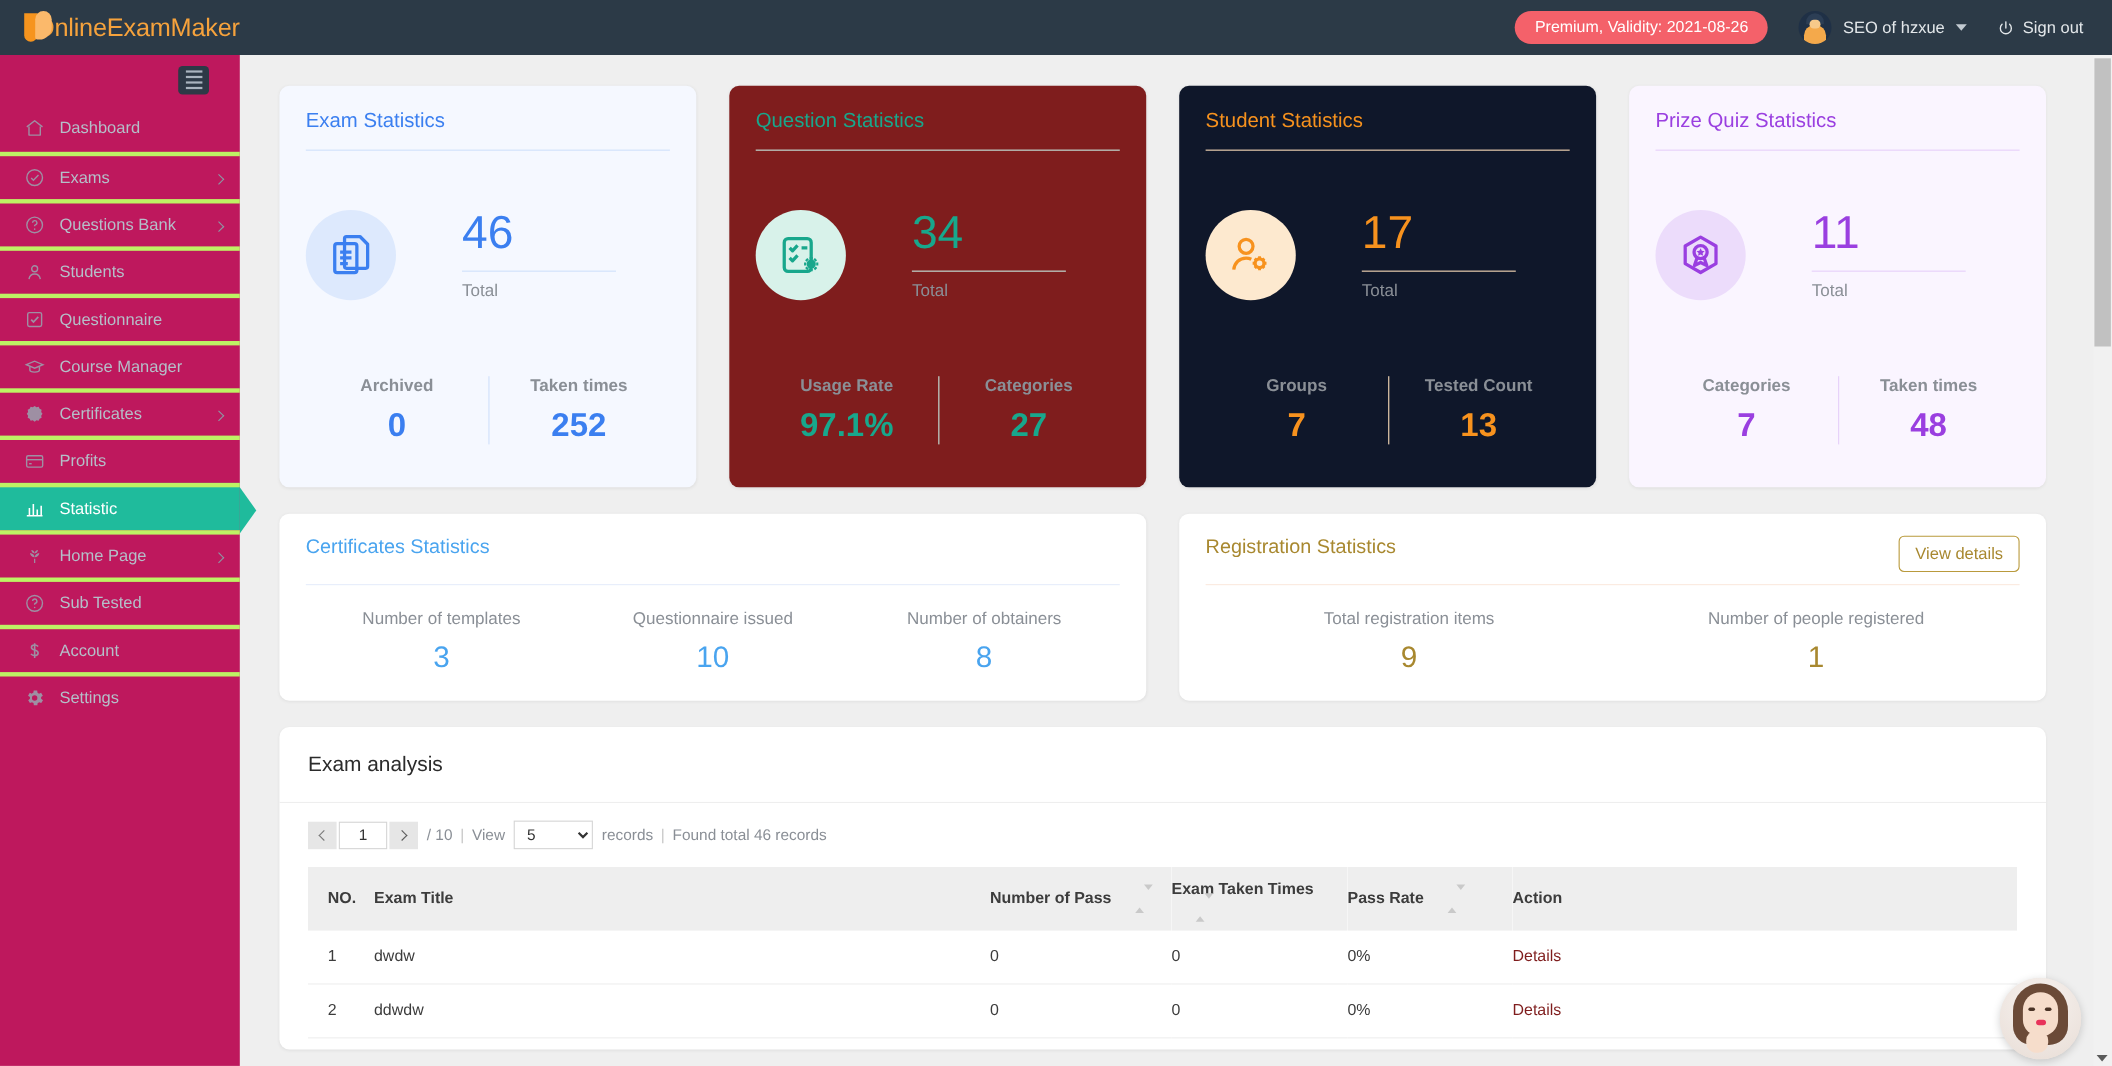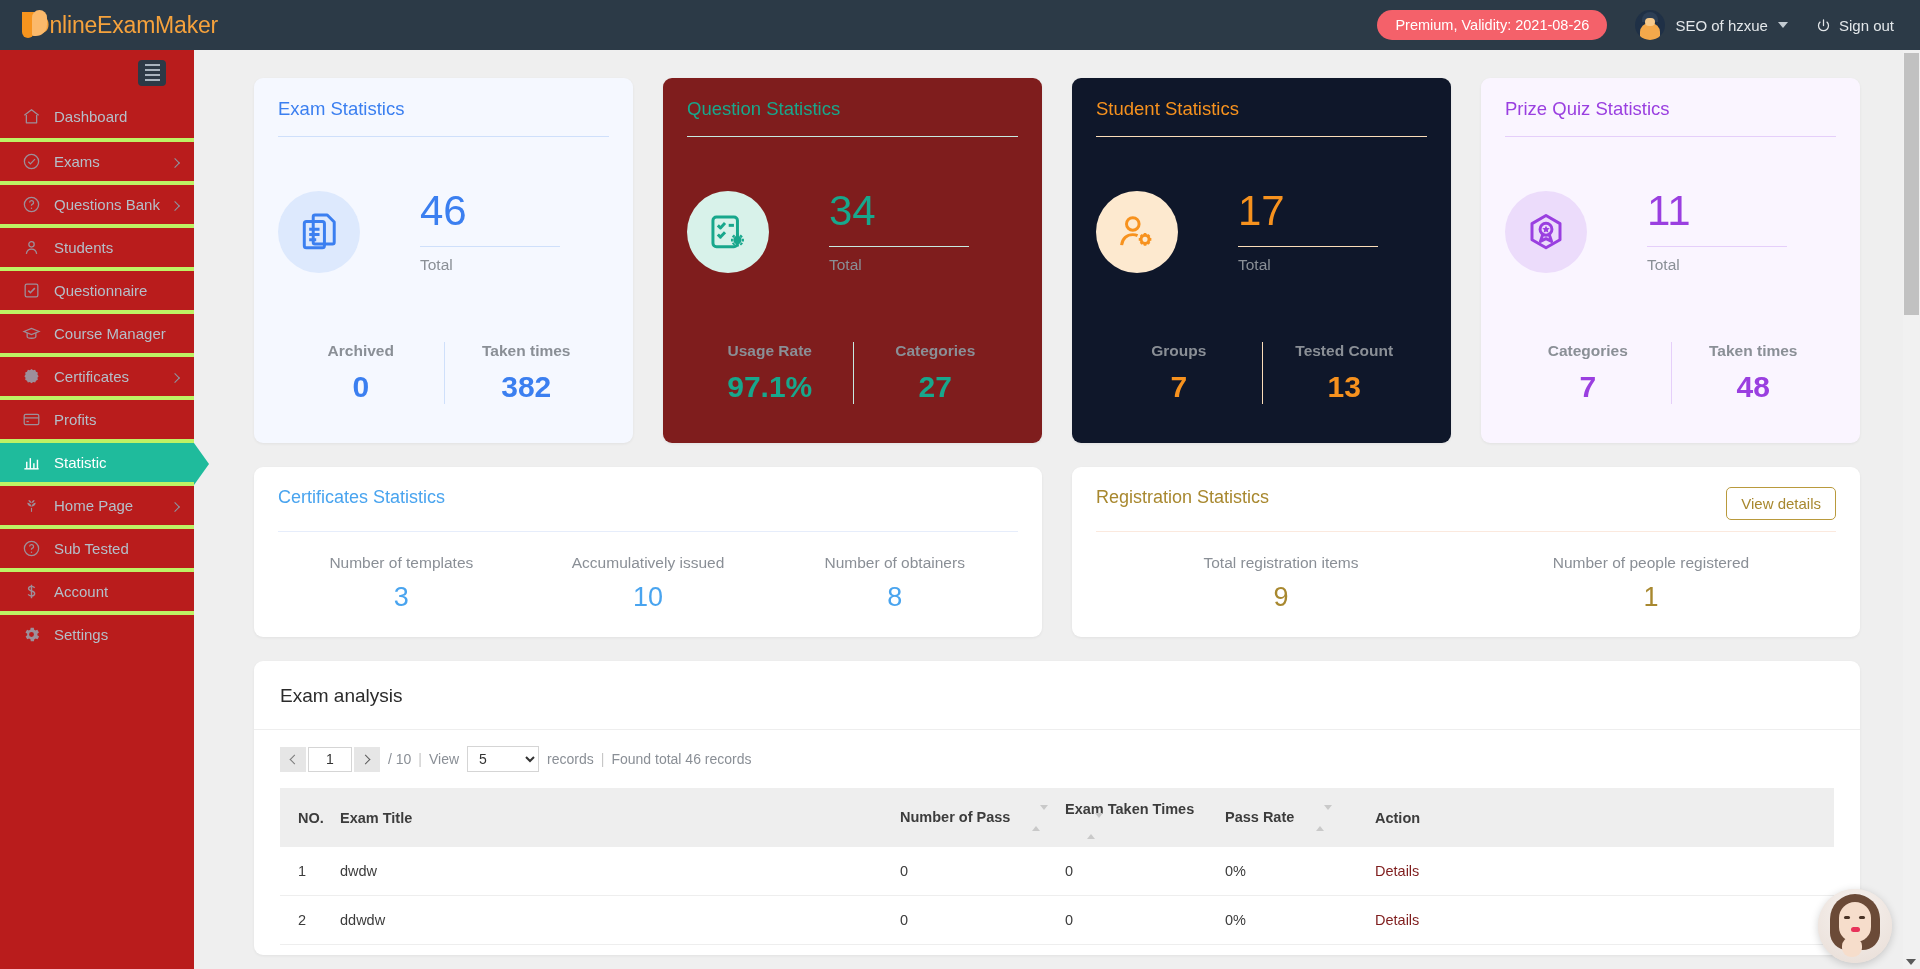--- a/index.html
+++ b/index.html
@@ -51,22 +51,22 @@
   .avatar .face { position:absolute; left:10px; top:8px; width:10px; height:8px; background:#f7c98a; border-radius:4px;}
   .caret-down {
     width: 0; height: 0; border-left: 5px solid transparent;
     border-right: 5px solid transparent; border-top: 6px solid #c3cbd2;
   }
   .signout { display: flex; align-items: center; gap: 8px; color: #e3e7ea; font-size: 15px; cursor: pointer;}
   .power-icon { width: 15px; height: 15px; }
 
   
   .sidebar {
-    position: absolute; left: 0; top: 50px; width: 194px; height: 919px;
-    background: #b91c1c; z-index: 30;
+    position: absolute; left: 0; top: 50px; width: 218px; height: 919px;
+    background: #be185d; z-index: 30;
   }
   .hamburger-row { height: 45px; display: flex; align-items: center; justify-content: flex-end; padding-right: 28px;}
   .hamburger {
     width: 28px; height: 26px; background: #2d3946; border-radius: 4px;
     display: flex; flex-direction: column; justify-content: center; align-items: center; gap: 3px;
     cursor: pointer;
   }
   .hamburger i { display:block; width: 15px; height: 2px; background: #aab4bf; }
   .nav-item {
     height: 43px; display: flex; align-items: center; gap: 13px;
@@ -375,21 +375,21 @@
             </div>
           </div>
           <div class="stat-bottom">
             <div class="sb-cell">
               <div class="sb-lbl">Archived</div>
               <div class="sb-val" style="color:#3b7ff0">0</div>
             </div>
             <div class="sb-cell">
               <style></style>
               <div class="sb-lbl">Taken times</div>
-              <div class="sb-val" style="color:#3b7ff0">382</div>
+              <div class="sb-val" style="color:#3b7ff0">252</div>
               <span style="position: absolute; left: 0px; top: 0px; bottom: 0px; width: 1px; background: rgb(207, 224, 251);"></span>
             </div>
           </div>
         </div>
         <div class="stat-card" style="background: #7f1d1d;">
           <div class="stat-title" style="color:#18a78c">Question Statistics</div>
           <div class="stat-hr" style="background:#c7eae1"></div>
           <div class="stat-mid">
             <div class="circ" style="background:#d8f2ea">
               <span style="width:42px;height:42px;display:block"><svg viewBox="0 0 24 24" fill="none" stroke="#18a78c" stroke-width="1.7" stroke-linejoin="round">
@@ -489,21 +489,21 @@
         <div class="wide-head">
           <div class="wide-title" id="cert-title" style="color: rgb(73, 164, 239);">Certificates Statistics</div>
         </div>
         <div class="wide-hr" id="cert-hr" style="background: rgb(230, 237, 251);"></div>
         <div class="metrics" id="cert-metrics">
             <div class="metric">
               <div class="metric-lbl">Number of templates</div>
               <div class="metric-val" style="color:#49a4ef">3</div>
             </div>
             <div class="metric">
-              <div class="metric-lbl">Accumulatively issued</div>
+              <div class="metric-lbl">Questionnaire issued</div>
               <div class="metric-val" style="color:#49a4ef">10</div>
             </div>
             <div class="metric">
               <div class="metric-lbl">Number of obtainers</div>
               <div class="metric-val" style="color:#49a4ef">8</div>
             </div>
           </div>
       </div>
       <div class="wide-card">
         <div class="wide-head">

